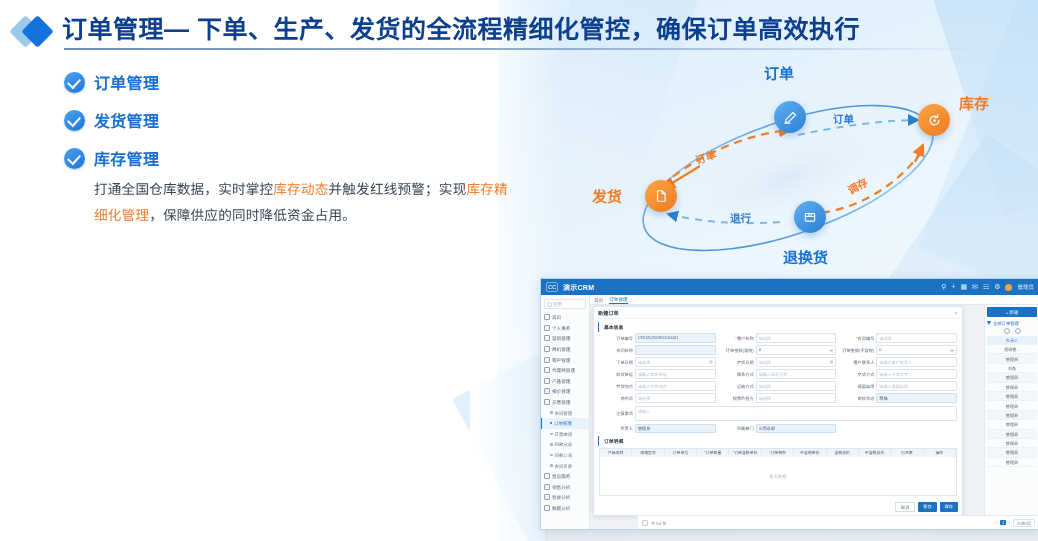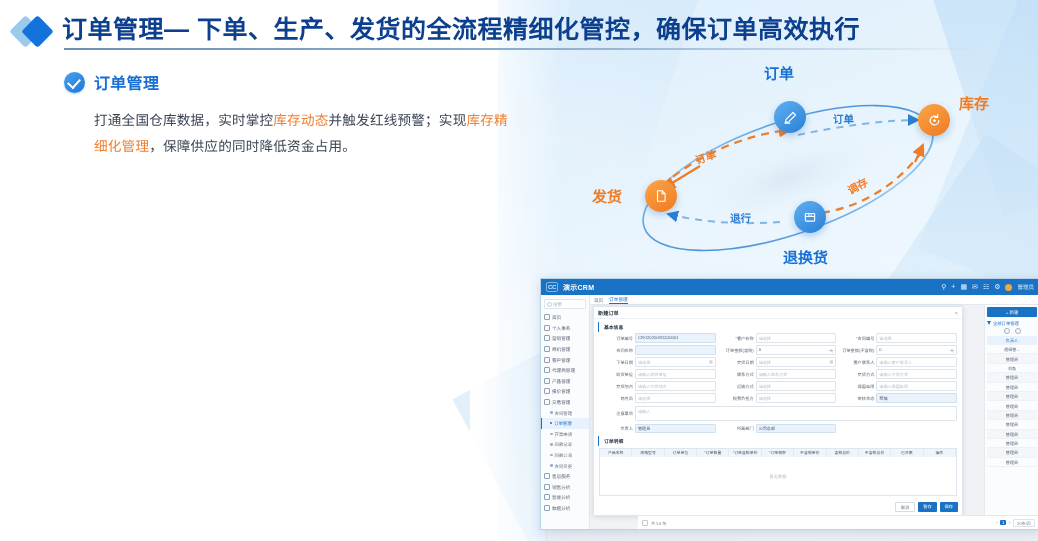--- a/index.html
+++ b/index.html
@@ -251,23 +251,31 @@
 <div class="features">
 
   <div class="feat">
     <div class="feat-head">
       <span class="check-ic"></span>
       <span class="feat-title">订单管理</span>
     </div>
   </div>
 
   <div class="feat">
+    <div class="feat-head">
+      <span class="check-ic"></span>
+      <span class="feat-title">发货管理</span>
+    </div>
   </div>
 
   <div class="feat">
+    <div class="feat-head">
+      <span class="check-ic"></span>
+      <span class="feat-title">库存管理</span>
+    </div>
     <div class="feat-body">
       <span>打通全国仓库数据，实时掌控</span><span class="hl">库存动态</span><span>并触发红线预警；实现</span><span class="hl">库存精细化管理</span><span>，保障供应的同时降低资金占用。</span>
     </div>
   </div>
 
   <div class="feat">
   </div>
 
 </div>
 

